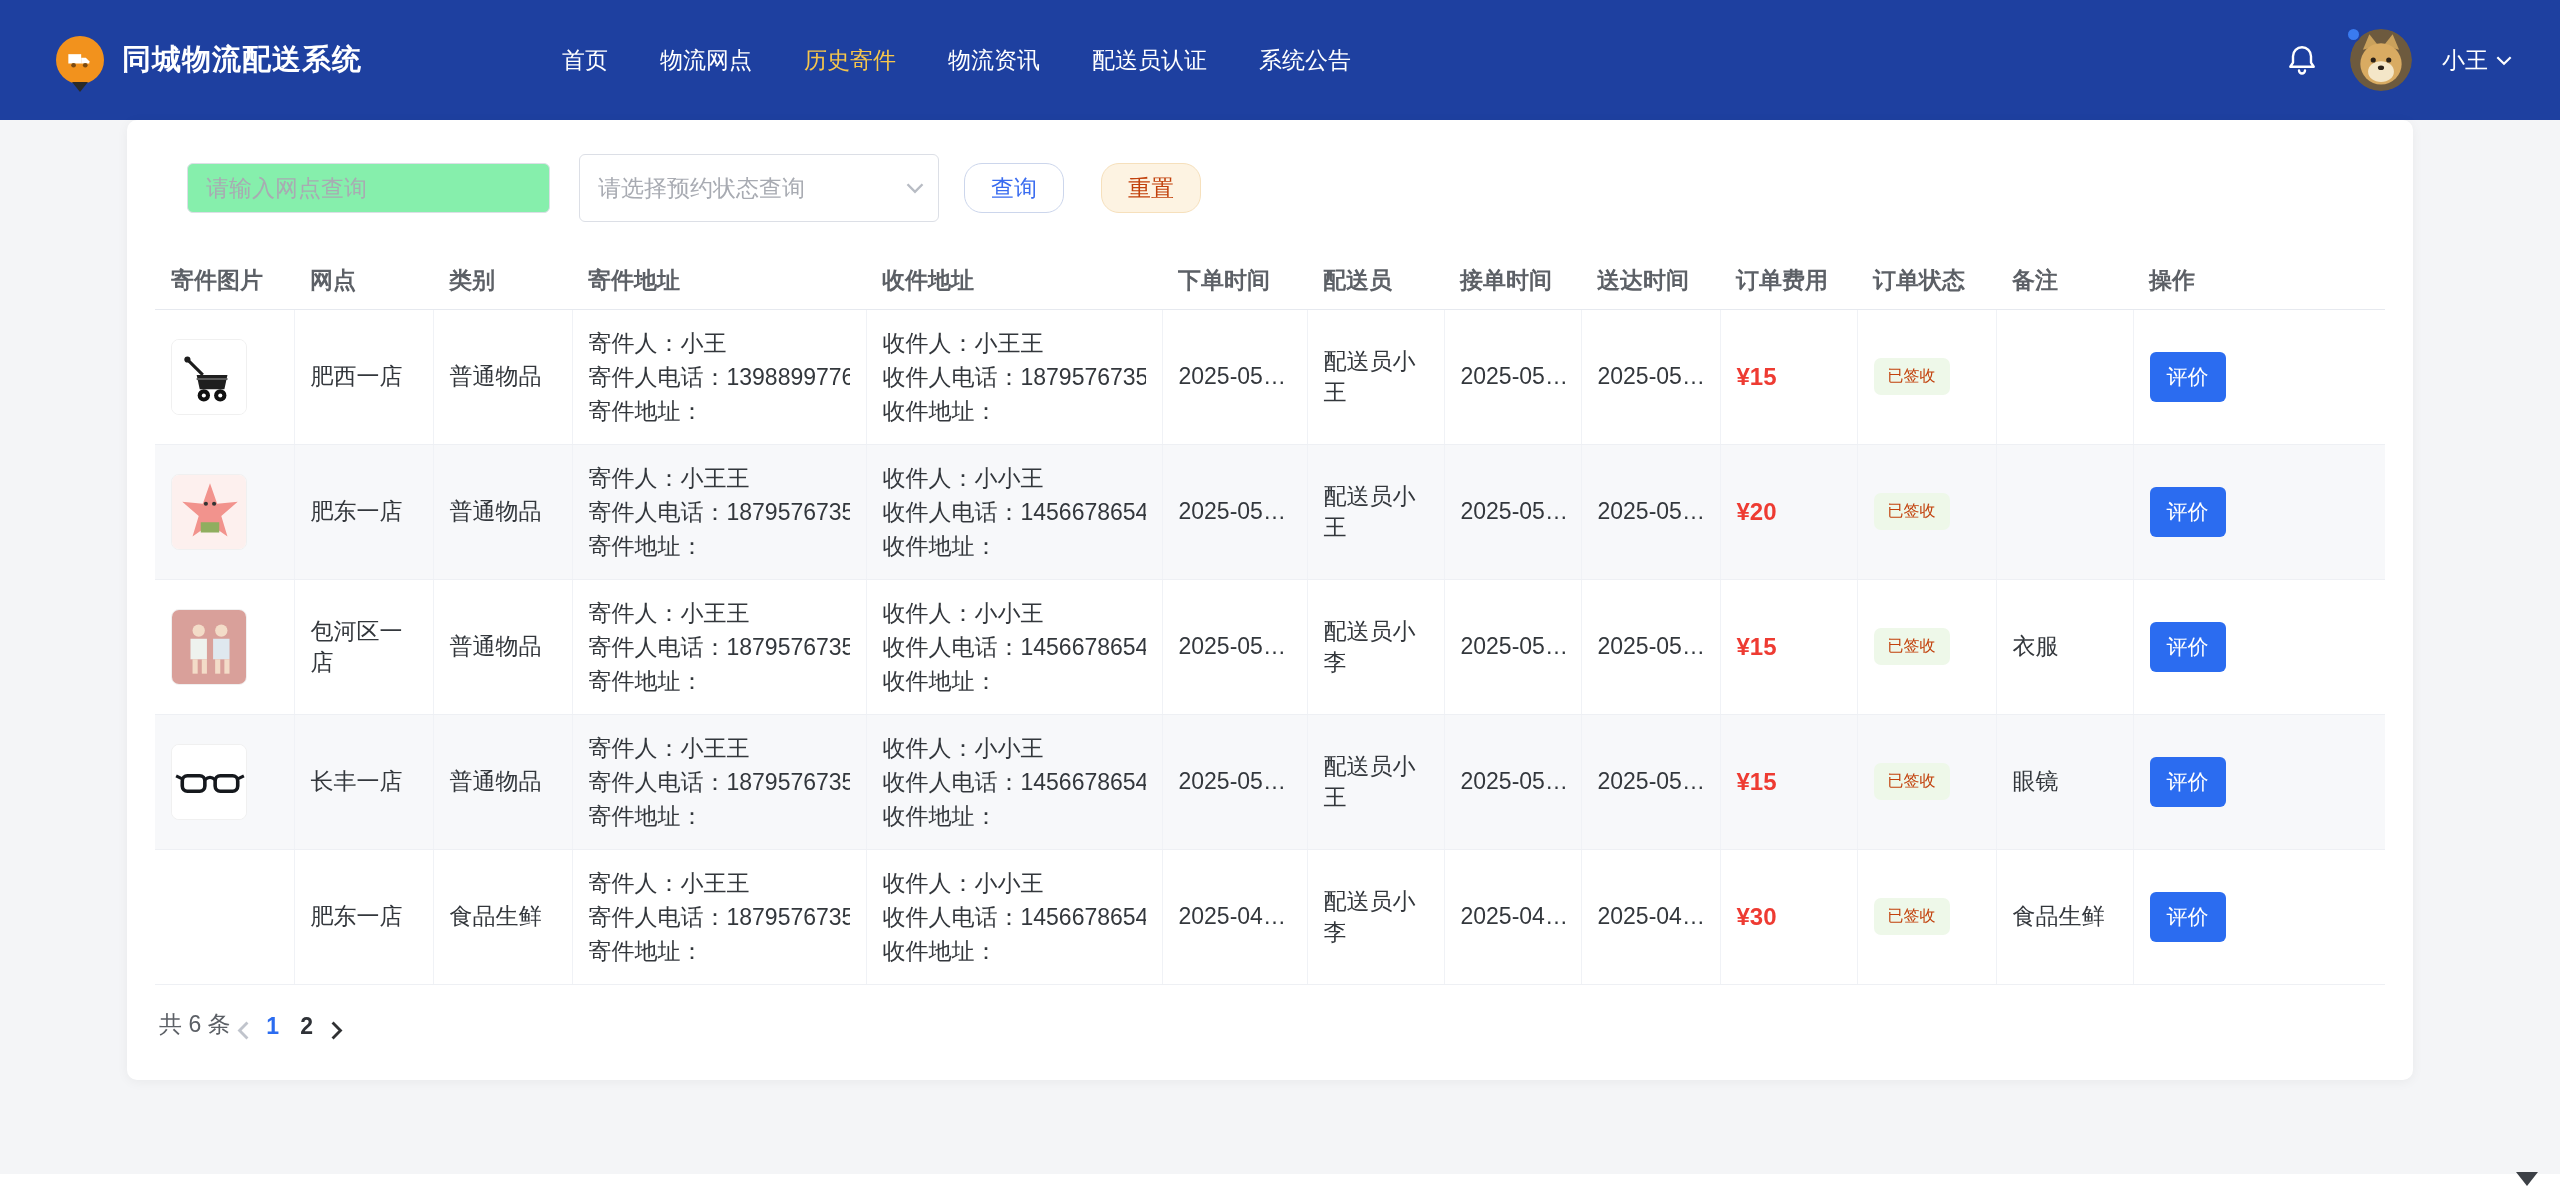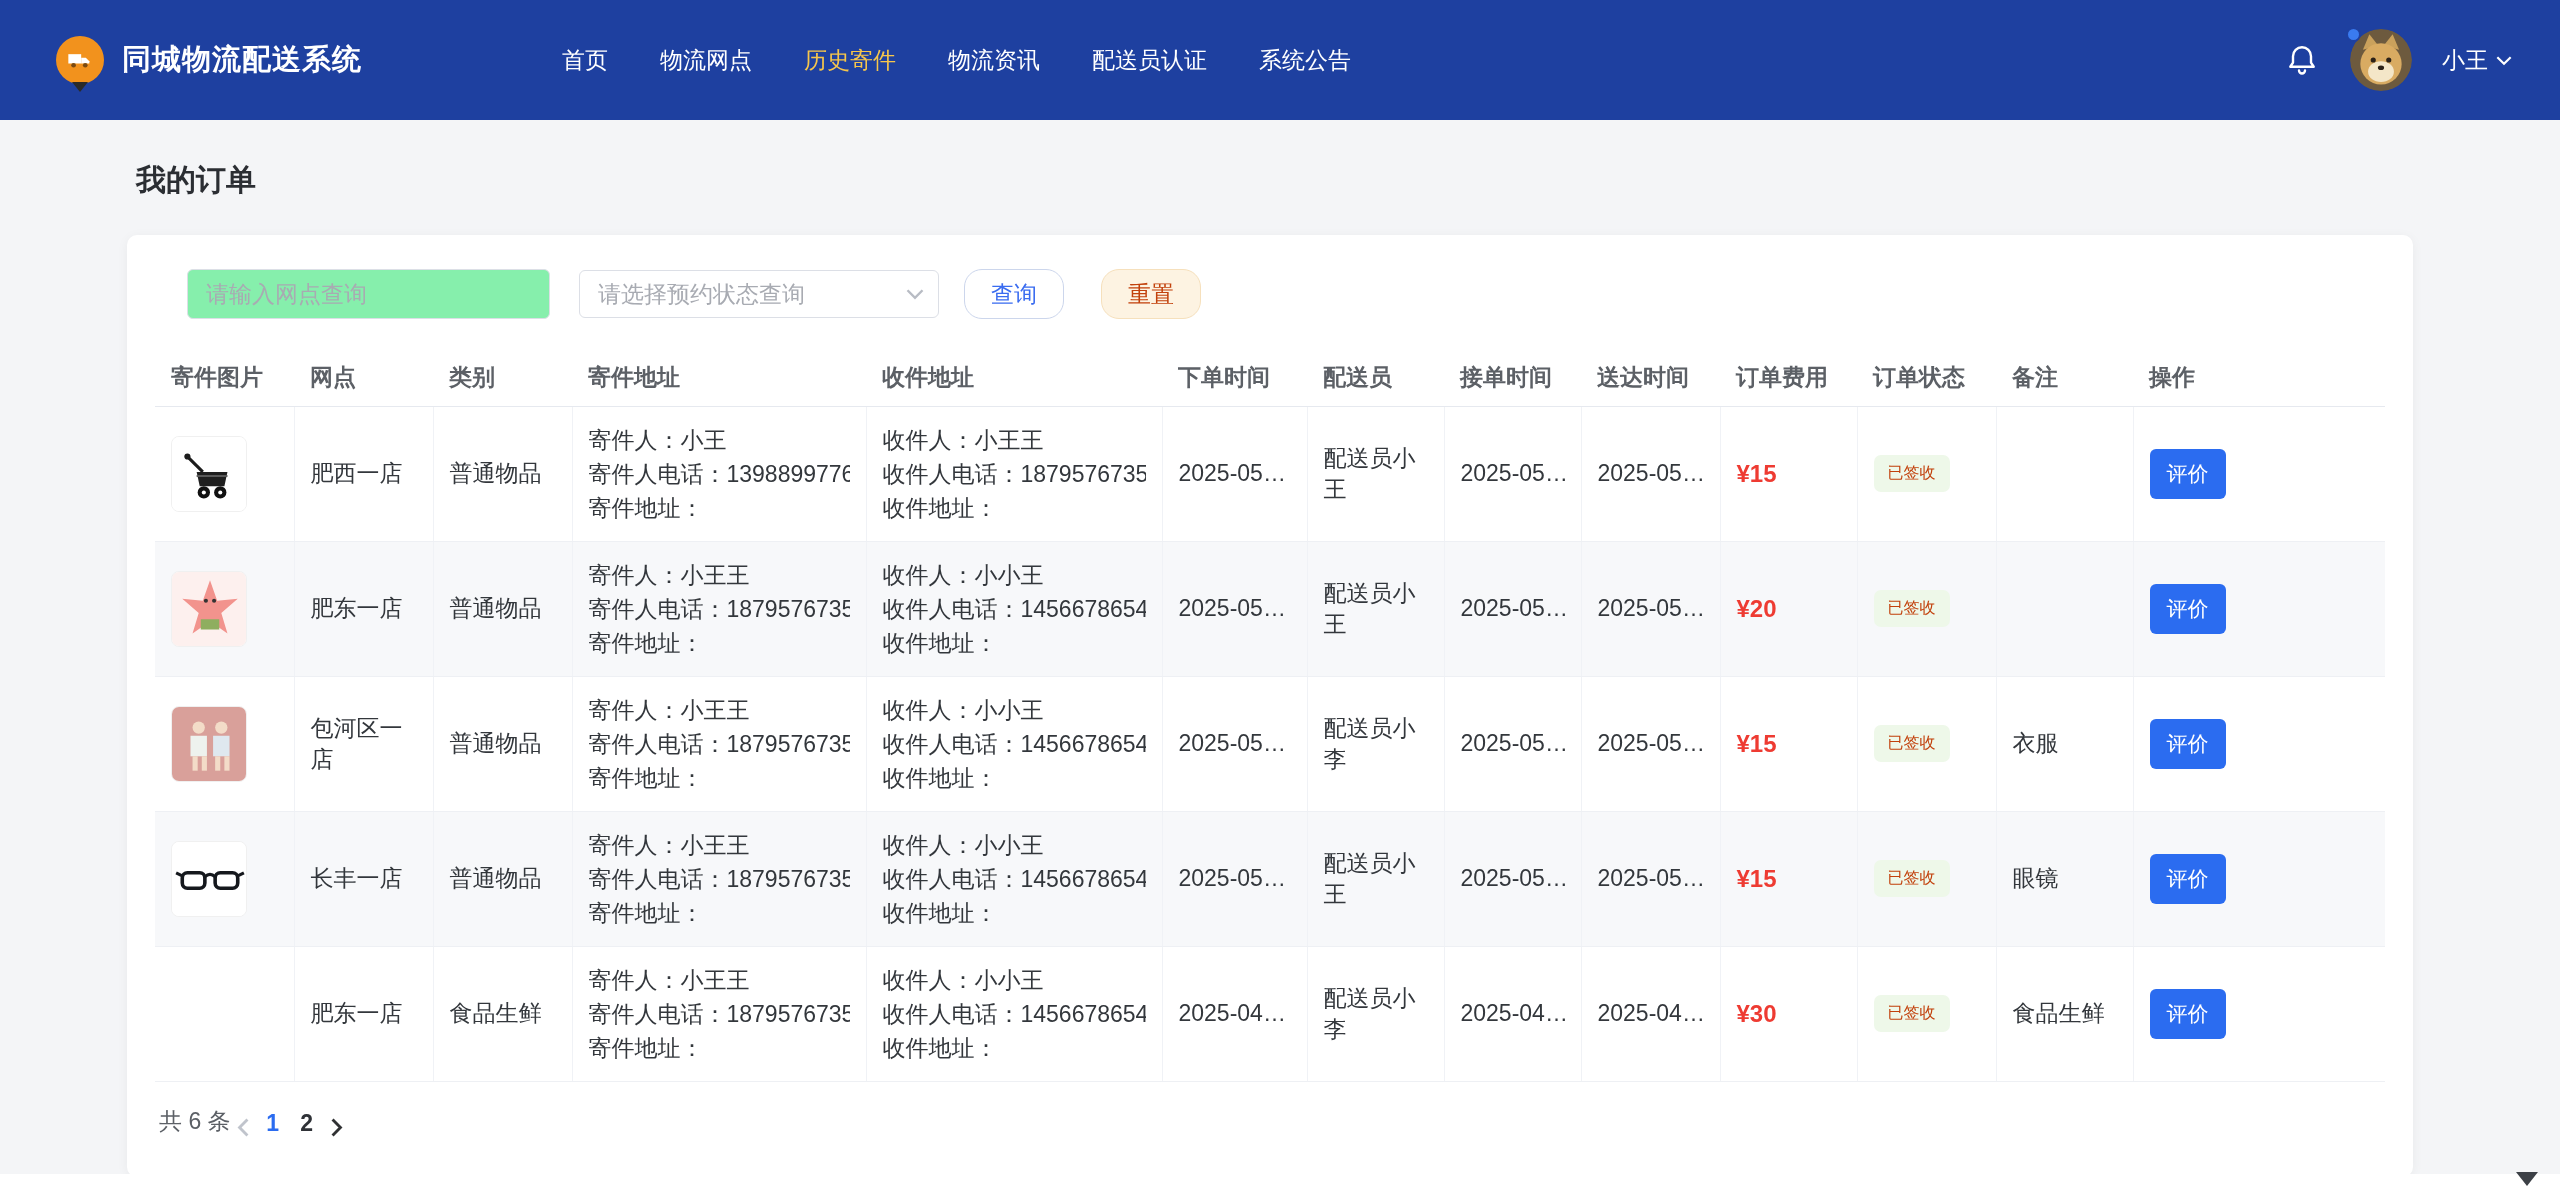--- a/index.html
+++ b/index.html
@@ -54,21 +54,21 @@
   
   .filters { display:flex; align-items:center; gap:29px; margin:4px 0 30px 0; }
   .text-input {
     width:363px; height:50px; border:1px solid #dcdfe6; border-radius:6px;
     padding:0 18px; font-size:23px; color:#333; outline:none; background:#86efac;
     font-family:inherit;
     margin-left:32px;
   }
   .text-input::placeholder { color:#a8abb2; }
   .select-box {
-    width:360px; height:48px; border:1px solid #dcdfe6; border-radius:6px;
+    width:360px; height:68px; border:1px solid #dcdfe6; border-radius:6px;
     padding:0 14px 0 18px; background:#fff; display:flex; align-items:center;
     justify-content:space-between; cursor:pointer;
   }
   .select-placeholder { color:#a8abb2; font-size:23px; }
   .btn { height:50px; border-radius:18px; font-size:23px; padding:0 26px; cursor:pointer; font-family:inherit; }
   .btn-query { background:#ffffff; border:1px solid #ccd6ec; color:#3a6cf0; margin-left:-4px; }
   .btn-reset { background:#fdf3e2; border:1px solid #f6e0bc; color:#c2410c; margin-left:8px; }
 
   
   table.orders { width:100%; border-collapse:collapse; table-layout:fixed; }
@@ -158,21 +158,20 @@
     <div class="user-menu">
       <span>小王</span>
       <svg viewBox="0 0 12 8" width="16" height="11">
           <path d="M1 1.5 L6 6.5 L11 1.5" fill="none" stroke="#ffffff" stroke-width="1.6"></path>
         </svg>
     </div>
   </div>
 </header>
 
 <div style="position:relative;">
-  <h1 class="page-title">我的订单</h1>
 
   <section class="card">
 
     <div class="filters">
       <input class="text-input" type="text" placeholder="请输入网点查询" style="">
       <div class="select-box">
         <span class="select-placeholder">请选择预约状态查询</span>
         <svg viewBox="0 0 12 8" width="18" height="12">
             <path d="M1 1.5 L6 6.5 L11 1.5" fill="none" stroke="#b8bcc4" stroke-width="1.6"></path>
           </svg>

